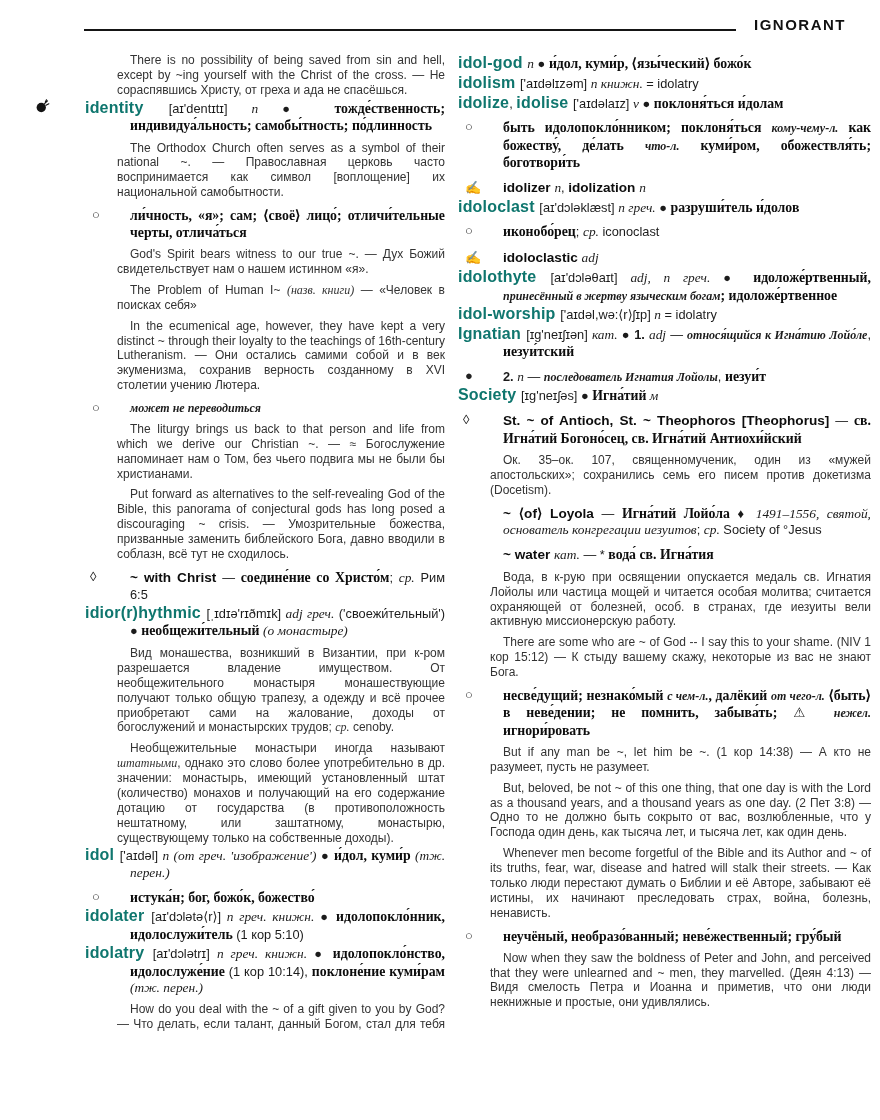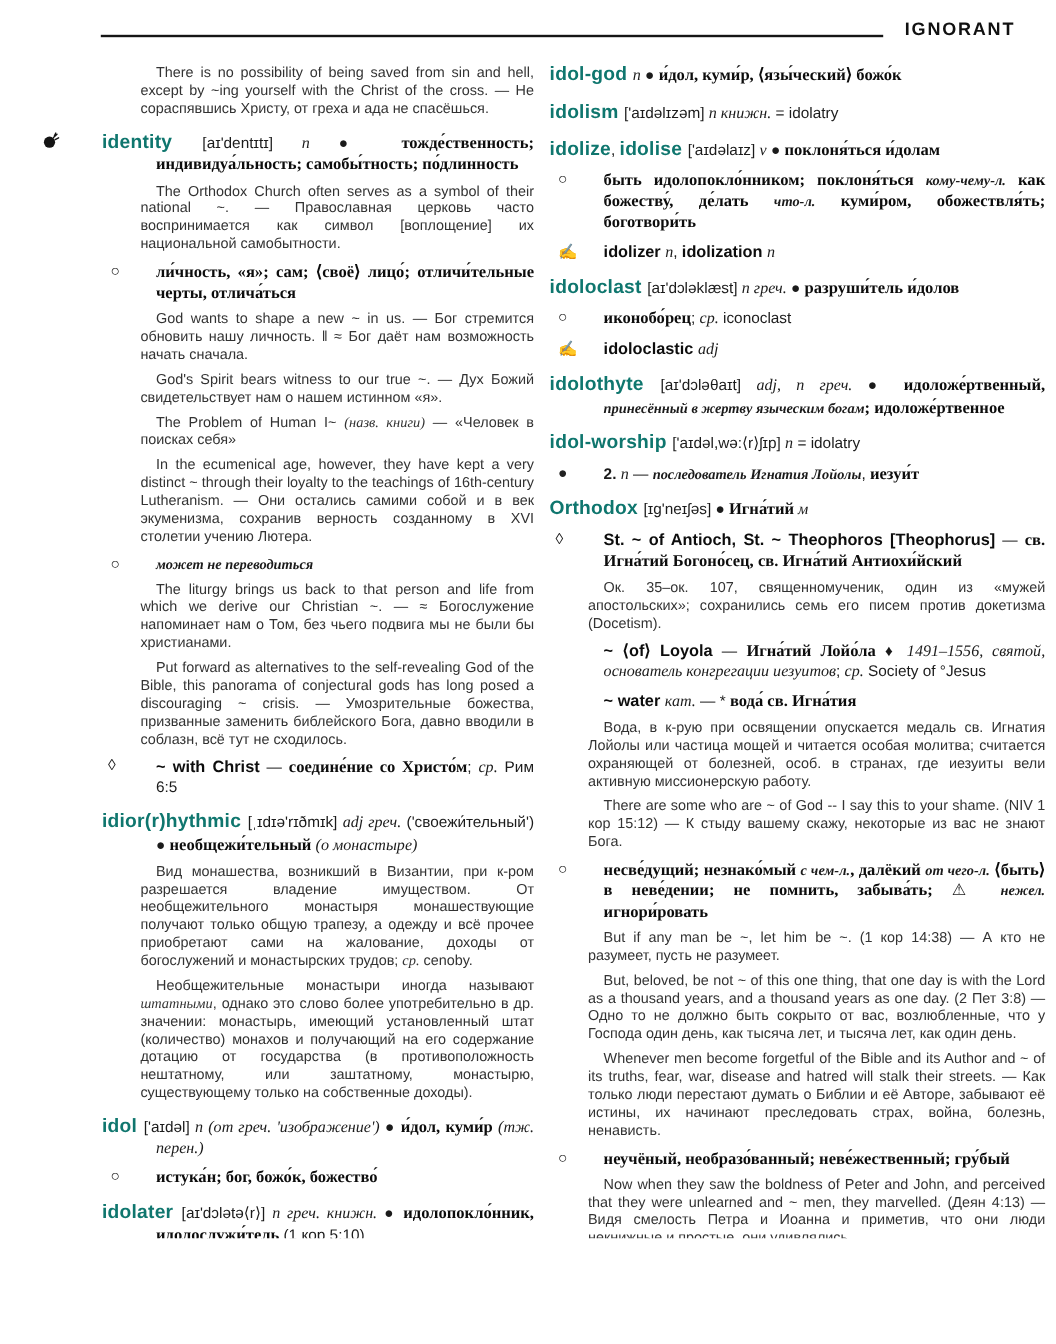--- a/index.html
+++ b/index.html
@@ -6,21 +6,21 @@
   .page{position:relative;width:880px;height:1032px;background:#ffffff;overflow:hidden;
         font-family:"Liberation Sans",sans-serif;color:#1b1b1b;}
   .rule{position:absolute;left:84px;top:29px;width:652px;height:2px;background:#151515;}
   .runhead{position:absolute;top:16px;right:34px;font-size:15px;font-weight:bold;
            letter-spacing:1.5px;color:#111;}
   .col{position:absolute;top:50px;}
   .col-left{left:85px;width:360px;}
   .col-right{left:458px;width:413px;}
   .blk{text-align:justify;line-height:1.24;font-size:12.8px;}
   .col > .blk:first-child{margin-top:3px;}
-  .entry{position:relative;padding-left:45px;text-indent:-45px;margin-top:11px;}
+  .entry{position:relative;padding-left:45px;text-indent:-45px;}
   .sense,.phrase,.syn,.der{position:relative;padding-left:45px;margin-top:7px;}
   .syn,.der{margin-top:9px;}
   .mk{position:absolute;left:7px;top:0;font-size:13px;color:#222;}
   .phrase > .mk{left:5px;}
   .ex,.note{margin-left:32px;text-indent:13px;margin-top:6px;font-size:12px;color:#333;}
   .ex .s-i,.ex .s-r,.note .s-i,.note .s-r{font-size:inherit;}
   .s-h{font-weight:bold;font-size:16px;letter-spacing:.2px;color:#0f766e;}
   .s-hb{font-weight:bold;font-size:13.6px;color:#0d0d0d;}
   .s-b{font-weight:bold;}
   .s-bs{font-family:"Liberation Serif",serif;font-weight:bold;font-size:13.8px;color:#0d0d0d;}
@@ -41,21 +41,20 @@
   <div class="rule"></div>
   <div class="runhead">IGNORANT</div>
   <div class="col col-left">
       <div class="blk ex"><span class="s-r">There is no possibility of being saved from sin and hell, except by ~ing yourself with the Christ of the cross. — Не сораспявшись Христу, от греха и ада не спасёшься.</span></div>
       <div class="blk entry"><span class="kw-icon"><svg viewBox="0 0 18 18" width="15" height="15">
             <circle cx="7.5" cy="10.2" r="5.6" fill="#141414"></circle>
             <path d="M11.5 5.5 L15 2.2 M13.2 7.6 L16.6 5.8 M12.4 3.7 L13.8 1" stroke="#141414" stroke-width="1.4" fill="none" stroke-linecap="round"></path>
           </svg></span><span class="s-h">identity </span><span class="s-r">[aɪ'dentɪtɪ] </span><span class="s-i">n</span><span class="s-r"> ● </span><span class="s-bs">тожде́ственность; индивидуа́льность; самобы́тность; по́длинность</span></div>
       <div class="blk ex"><span class="s-r">The Orthodox Church often serves as a symbol of their national ~. — Православная церковь часто воспринимается как символ [воплощение] их национальной самобытности.</span></div>
       <div class="blk sense"><span class="mk">○</span><span class="s-bs">ли́чность, «я»; сам; ⟨своё⟩ лицо́; отличи́тельные черты, отлича́ться</span></div>
-      <div class="blk ex"><span class="s-r">God wants to shape a new ~ in us. — Бог стремится обновить нашу личность. ‖ ≈ Бог даёт нам возможность начать сначала.</span></div>
       <div class="blk ex"><span class="s-r">God's Spirit bears witness to our true ~. — Дух Божий свидетельствует нам о нашем истинном «я».</span></div>
       <div class="blk ex"><span class="s-r">The Problem of Human I~ </span><span class="s-i">(назв. книги)</span><span class="s-r"> — «Человек в поисках себя»</span></div>
       <div class="blk ex"><span class="s-r">In the ecumenical age, however, they have kept a very distinct ~ through their loyalty to the teachings of 16th-century Lutheranism. — Они остались самими собой и в век экуменизма, сохранив верность созданному в XVI столетии учению Лютера.</span></div>
       <div class="blk sense"><span class="mk">○</span><span class="s-bi">может не переводиться</span></div>
       <div class="blk ex"><span class="s-r">The liturgy brings us back to that person and life from which we derive our Christian ~. — ≈ Богослужение напоминает нам о Том, без чьего подвига мы не были бы христианами.</span></div>
       <div class="blk ex"><span class="s-r">Put forward as alternatives to the self-revealing God of the Bible, this panorama of conjectural gods has long posed a discouraging ~ crisis. — Умозрительные божества, призванные заменить библейского Бога, давно вводили в соблазн, всё тут не сходилось.</span></div>
       <div class="blk phrase"><span class="mk">◊</span><span class="s-hb">~ with Christ</span><span class="s-r"> — </span><span class="s-bs">соедине́ние со Христо́м</span><span class="s-r">; </span><span class="s-i">ср.</span><span class="s-r"> Рим 6:5</span></div>
       <div class="blk entry"><span class="s-h">idior(r)hythmic </span><span class="s-r">[ˌɪdɪə'rɪðmɪk] </span><span class="s-i">adj греч.</span><span class="s-r"> ('своежи́тельный') ● </span><span class="s-bs">необщежи́тельный </span><span class="s-i">(о монастыре)</span></div>
       <div class="blk note"><span class="s-r">Вид монашества, возникший в Византии, при к-ром разрешается владение имуществом. От необщежительного монастыря монашествующие получают только общую трапезу, а одежду и всё прочее приобретают сами на жалование, доходы от богослужений и монастырских трудов; </span><span class="s-i">ср.</span><span class="s-r"> cenoby.</span></div>
       <div class="blk note"><span class="s-r">Необщежительные монастыри иногда называют </span><span class="s-i">штатными</span><span class="s-r">, однако это слово более употребительно в др. значении: монастырь, имеющий установленный штат (количество) монахов и получающий на его содержание дотацию от государства (в противоположность нештатному, или заштатному, монастырю, существующему только на собственные доходы).</span></div>
@@ -69,22 +68,23 @@
       <div class="blk entry"><span class="s-h">idol-god </span><span class="s-i">n</span><span class="s-r"> ● </span><span class="s-bs">и́дол, куми́р, ⟨язы́ческий⟩ божо́к</span></div>
       <div class="blk entry"><span class="s-h">idolism </span><span class="s-r">['aɪdəlɪzəm] </span><span class="s-i">n книжн.</span><span class="s-r"> = idolatry</span></div>
       <div class="blk entry"><span class="s-h">idolize</span><span class="s-r">, </span><span class="s-h">idolise </span><span class="s-r">['aɪdəlaɪz] </span><span class="s-i">v</span><span class="s-r"> ● </span><span class="s-bs">поклоня́ться и́долам</span></div>
       <div class="blk sense"><span class="mk">○</span><span class="s-bs">быть идолопокло́нником; поклоня́ться </span><span class="s-bi">кому-чему-л.</span><span class="s-bs"> как божеству́, де́лать </span><span class="s-bi">что-л.</span><span class="s-bs"> куми́ром, обожествля́ть; боготвори́ть</span></div>
       <div class="blk der"><span class="mk">✍</span><span class="s-hb">idolizer </span><span class="s-i">n</span><span class="s-r">, </span><span class="s-hb">idolization </span><span class="s-i">n</span></div>
       <div class="blk entry"><span class="s-h">idoloclast </span><span class="s-r">[aɪ'dɔləklæst] </span><span class="s-i">n греч.</span><span class="s-r"> ● </span><span class="s-bs">разруши́тель и́долов</span></div>
       <div class="blk sense"><span class="mk">○</span><span class="s-bs">иконобо́рец</span><span class="s-r">; </span><span class="s-i">ср.</span><span class="s-r"> iconoclast</span></div>
       <div class="blk der"><span class="mk">✍</span><span class="s-hb">idoloclastic </span><span class="s-i">adj</span></div>
       <div class="blk entry"><span class="s-h">idolothyte </span><span class="s-r">[aɪ'dɔləθaɪt] </span><span class="s-i">adj, n греч.</span><span class="s-r"> ● </span><span class="s-bs">идоложе́ртвенный, </span><span class="s-bi">принесённый в жертву языческим богам</span><span class="s-bs">; идоложе́ртвенное</span></div>
       <div class="blk entry"><span class="s-h">idol-worship </span><span class="s-r">['aɪdəl,wə:⟨r⟩ʃɪp] </span><span class="s-i">n</span><span class="s-r"> = idolatry</span></div>
+      <div class="blk entry"><span class="s-h">Ignatian </span><span class="s-r">[ɪg'neɪʃɪən] </span><span class="s-i">кат.</span><span class="s-r"> ● </span><span class="s-b">1. </span><span class="s-i">adj</span><span class="s-r"> — </span><span class="s-bi">относя́щийся к Игна́тию Лойо́ле</span><span class="s-r">, </span><span class="s-bs">иезуи́тский</span></div>
       <div class="blk sense"><span class="mk">●</span><span class="s-b">2. </span><span class="s-i">n</span><span class="s-r"> — </span><span class="s-bi">последователь Игнатия Лойолы</span><span class="s-r">, </span><span class="s-bs">иезуи́т</span></div>
-      <div class="blk entry"><span class="s-h">Orthodox </span><span class="s-r">[ɪg'neɪʃəs] ● </span><span class="s-bs">Игна́тий </span><span class="s-i">м</span></div>
+      <div class="blk entry"><span class="s-h">Society </span><span class="s-r">[ɪg'neɪʃəs] ● </span><span class="s-bs">Игна́тий </span><span class="s-i">м</span></div>
       <div class="blk phrase"><span class="mk">◊</span><span class="s-hb">St. ~ of Antioch, St. ~ Theophoros [Theophorus]</span><span class="s-r"> — </span><span class="s-bs">св. Игна́тий Богоно́сец, св. Игна́тий Антиохи́йский</span></div>
       <div class="blk note"><span class="s-r">Ок. 35–ок. 107, священномученик, один из «мужей апостольских»; сохранились семь его писем против докетизма (Docetism).</span></div>
       <div class="blk phrase"><span class="s-hb">~ ⟨of⟩ Loyola</span><span class="s-r"> — </span><span class="s-bs">Игна́тий Лойо́ла</span><span class="s-r"> ♦ </span><span class="s-i">1491–1556, святой, основатель конгрегации иезуитов</span><span class="s-r">; </span><span class="s-i">ср.</span><span class="s-r"> Society of °Jesus</span></div>
       <div class="blk phrase"><span class="s-hb">~ water </span><span class="s-i">кат.</span><span class="s-r"> — * </span><span class="s-bs">вода́ св. Игна́тия</span></div>
       <div class="blk note"><span class="s-r">Вода, в к-рую при освящении опускается медаль св. Игнатия Лойолы или частица мощей и читается особая молитва; считается охраняющей от болезней, особ. в странах, где иезуиты вели активную миссионерскую работу.</span></div>
       <div class="blk ex"><span class="s-r">There are some who are ~ of God -- I say this to your shame. (NIV 1 кор 15:12) — К стыду вашему скажу, некоторые из вас не знают Бога.</span></div>
       <div class="blk sense"><span class="mk">○</span><span class="s-bs">несве́дущий; незнако́мый </span><span class="s-bi">с чем-л.</span><span class="s-bs">, далёкий </span><span class="s-bi">от чего-л.</span><span class="s-bs"> ⟨быть⟩ в неве́дении; не помнить, забыва́ть; </span><span class="s-warn">⚠ </span><span class="s-bi">нежел.</span><span class="s-bs"> игнори́ровать</span></div>
       <div class="blk ex"><span class="s-r">But if any man be ~, let him be ~. (1 кор 14:38) — А кто не разумеет, пусть не разумеет.</span></div>
       <div class="blk ex"><span class="s-r">But, beloved, be not ~ of this one thing, that one day is with the Lord as a thousand years, and a thousand years as one day. (2 Пет 3:8) — Одно то не должно быть сокрыто от вас, возлюбленные, что у Господа один день, как тысяча лет, и тысяча лет, как один день.</span></div>
       <div class="blk ex"><span class="s-r">Whenever men become forgetful of the Bible and its Author and ~ of its truths, fear, war, disease and hatred will stalk their streets. — Как только люди перестают думать о Библии и её Авторе, забывают её истины, их начинают преследовать страх, война, болезнь, ненависть.</span></div>

